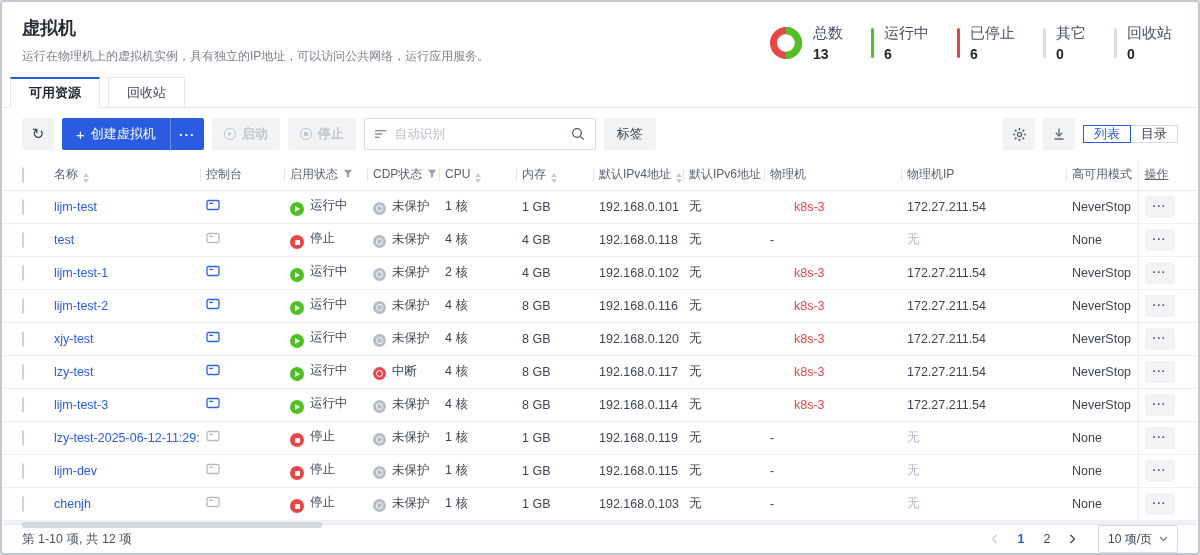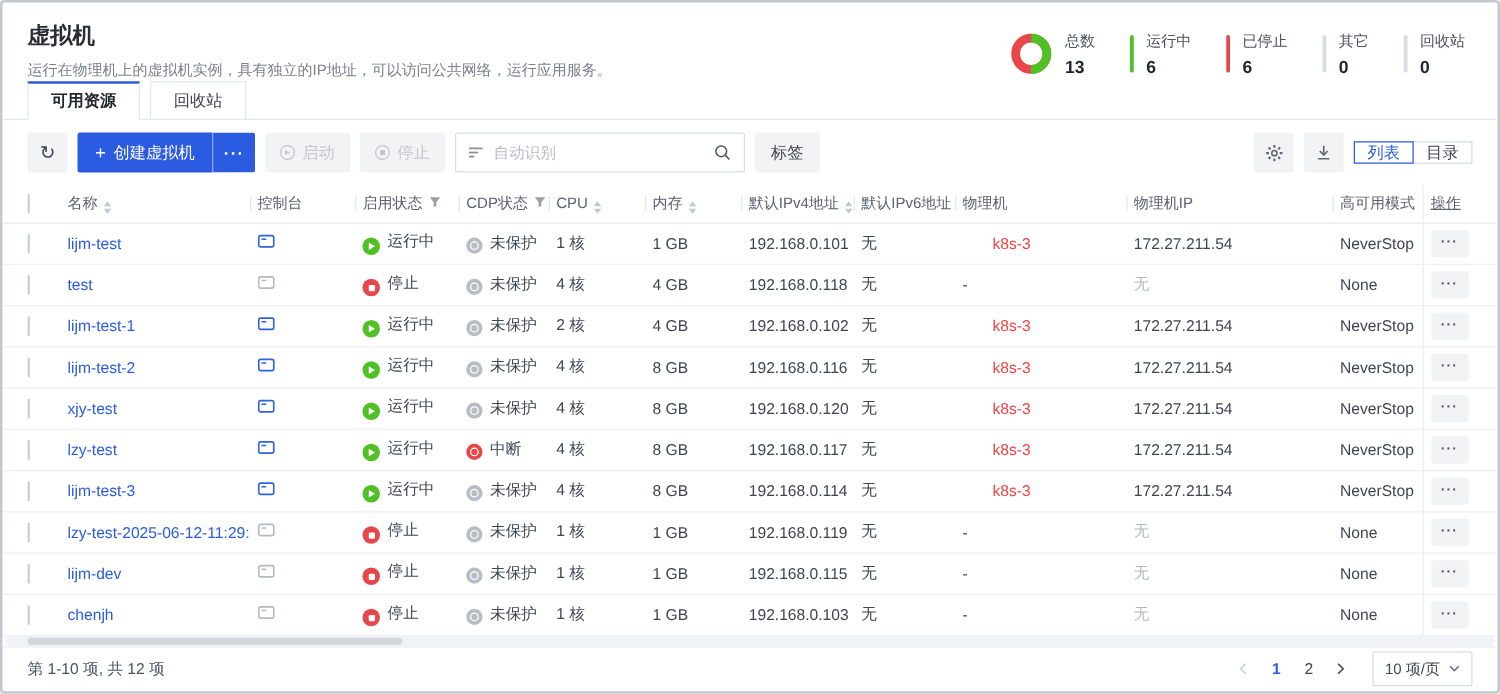--- a/index.html
+++ b/index.html
@@ -9,43 +9,43 @@
     border:2px solid #c3c8cf; border-radius:4px;
     display:flex; flex-direction:column; overflow:hidden;
   }
   
   .page-header{ display:flex; justify-content:space-between; padding:14px 20px 0 20px; }
   .page-title{ font-size:18px; font-weight:700; color:#272c35; }
   .page-subtitle{ font-size:12px; color:#7a818c; margin-top:8px; }
   .stats{ display:flex; align-items:center; margin-top:4px; margin-right:6px; }
   .stat-total{ display:flex; align-items:center; }
   .donut{ margin-right:10px; }
-  .stat-texts .stat-label{ font-size:12px; color:#4a5160; }
+  .stat-texts .stat-label{ font-size:15px; color:#4a5160; }
   .stat-texts .stat-value{ font-size:14px; font-weight:700; color:#22262e; margin-top:3px; }
   .stat{ display:flex; align-items:center; margin-left:28px; }
   .stat .bar{ width:3px; height:30px; border-radius:1.5px; margin-right:10px; background:#d9dde3; }
   .stat-running .bar{ background:#4fc124; }
   .stat-stopped .bar{ background:#e84749; }
   
-  .tabs{ display:flex; align-items:flex-end; padding:0 20px; border-bottom:1px solid #e4e7ec; }
+  .tabs{ display:flex; align-items:flex-end; padding:0 8px; margin-top:12px; border-bottom:1px solid #e4e7ec; }
   .tab{ height:31px; margin-bottom:-1px; margin-right:8px; padding:0 18px; display:flex; align-items:center;
         font-size:13px; color:#3e4451; background:#fff; border:1px solid #e4e7ec; cursor:pointer; }
   .tab.active{ border-top:2px solid #2b5be0; border-bottom-color:#fff; font-weight:700; color:#22262e; }
   
   .toolbar{ display:flex; align-items:center; padding:10px 20px; gap:8px; }
   .icon-btn{ width:32px; height:32px; background:#f2f3f5; border:none; border-radius:2px;
              display:flex; align-items:center; justify-content:center; color:#3e4451; cursor:pointer; font-size:15px; }
   .split{ display:flex; }
   .split .main{ height:32px; padding:0 14px; background:#2b5be0; color:#fff; border:none; border-radius:2px 0 0 2px;
                 font-size:13px; display:flex; align-items:center; gap:6px; cursor:pointer; }
   .split .plus{ font-size:15px; line-height:1; }
   .split .more{ width:34px; height:32px; background:#2b5be0; color:#fff; border:none; border-left:1px solid rgba(255,255,255,.3);
                 border-radius:0 2px 2px 0; cursor:pointer; font-weight:700; letter-spacing:1px; }
   .btn-disabled{ height:32px; padding:0 12px; background:#f2f3f5; color:#c1c6cf; border:none; border-radius:2px;
-                 font-size:13px; display:flex; align-items:center; gap:6px; }
+                 font-size:13px; display:flex; align-items:center; gap:6px;font-weight:bold; }
   .circ-ico{ width:12px; height:12px; border:1px solid currentColor; border-radius:50%;
              display:inline-flex; align-items:center; justify-content:center; }
   .circ-ico.play::after{ content:""; border-left:4px solid currentColor; border-top:2.5px solid transparent; border-bottom:2.5px solid transparent; margin-left:1px; }
   .circ-ico.stopc::after{ content:""; width:4px; height:4px; background:currentColor; }
   .btn-outline{ height:32px; padding:0 12px; background:#fff; color:#3e4451; border:1px solid #d8dbe1; border-radius:2px;
                 font-size:13px; display:flex; align-items:center; gap:7px; cursor:pointer; }
   .search{ width:232px; height:32px; border:1px solid #d8dbe1; border-radius:2px; display:flex; align-items:center;
            padding:0 10px; gap:8px; background:#fff; }
   .search input{ flex:1; border:none; outline:none; font-size:12.5px; color:#404040; min-width:0;
                  font-family:"Liberation Sans","DejaVu Sans",sans-serif; }

